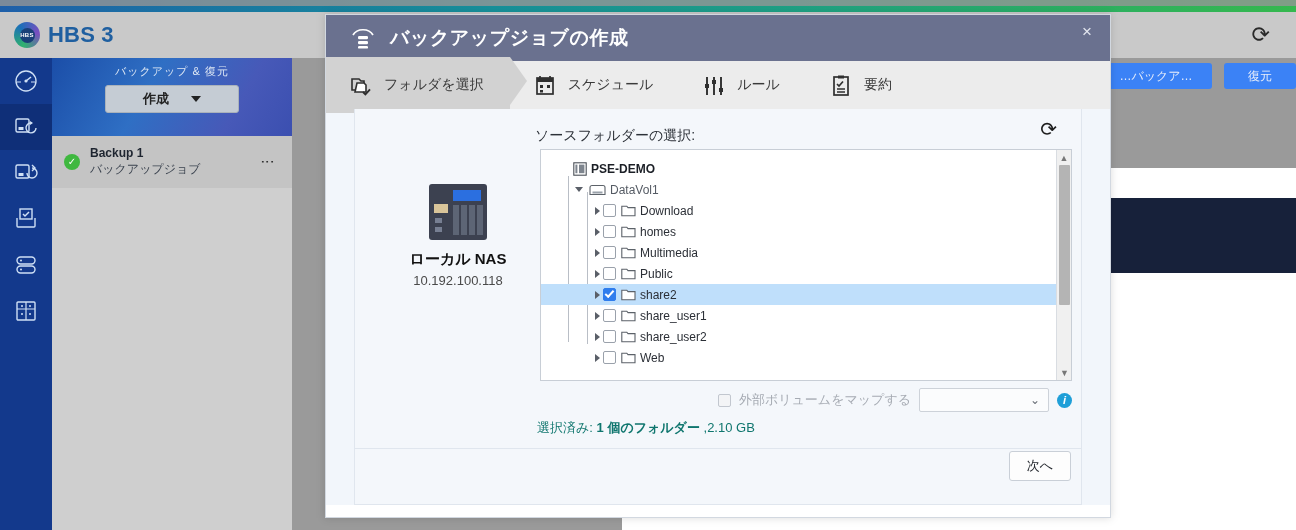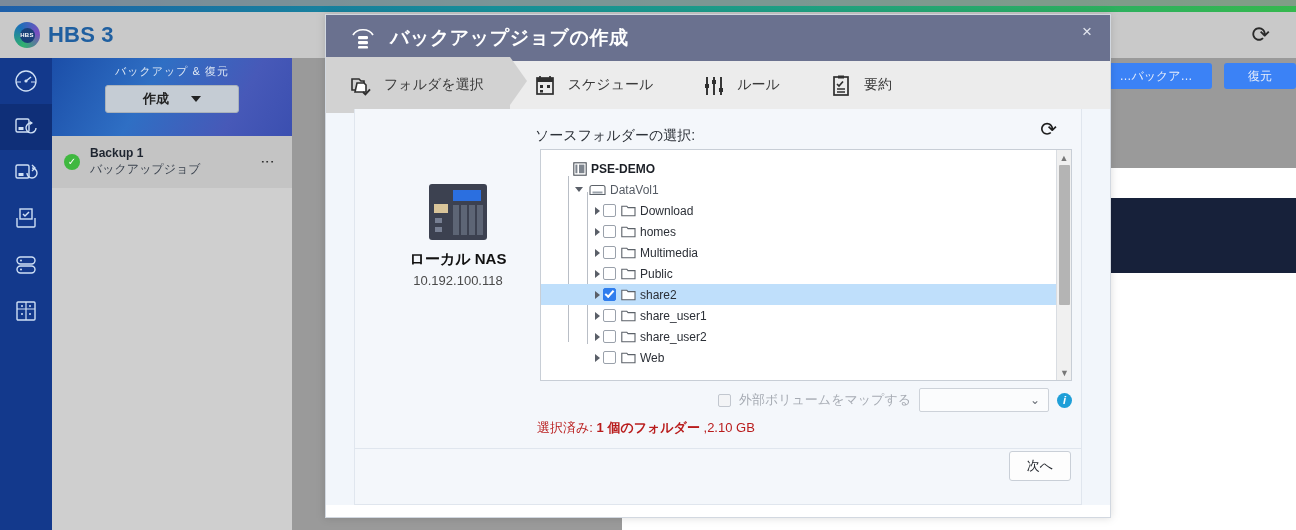--- a/index.html
+++ b/index.html
@@ -288,21 +288,21 @@
     border-radius: 2px; display: flex; align-items: center; justify-content: flex-end;
     padding-right: 8px; font-size: 11px; color: #8b9099;
   }
   .info-dot {
     width: 15px; height: 15px; border-radius: 50%; background: #1f9fd8;
     color: #fff; font-size: 11px; font-weight: bold; line-height: 15px;
     text-align: center; font-style: italic; flex: none;
   }
 
   .selected-line {
-    position: absolute; left: 182px; top: 310px; font-size: 13px; color: #b91c1c;
+    position: absolute; left: 182px; top: 310px; font-size: 13px; color: #0f766e;
   }
   .selected-line b { font-weight: bold; }
 
   .modal-footer {
     height: 56px; flex: none; background: #f4f7fb; position: relative;
     margin: 0 28px; border: 1px solid #e0e6ee; border-top: none;
   }
   .next-btn {
     position: absolute; right: 10px; top: 2px; width: 62px; height: 30px;
     background: #fdfdfd; border: 1px solid #c9cfd7; border-radius: 3px;

